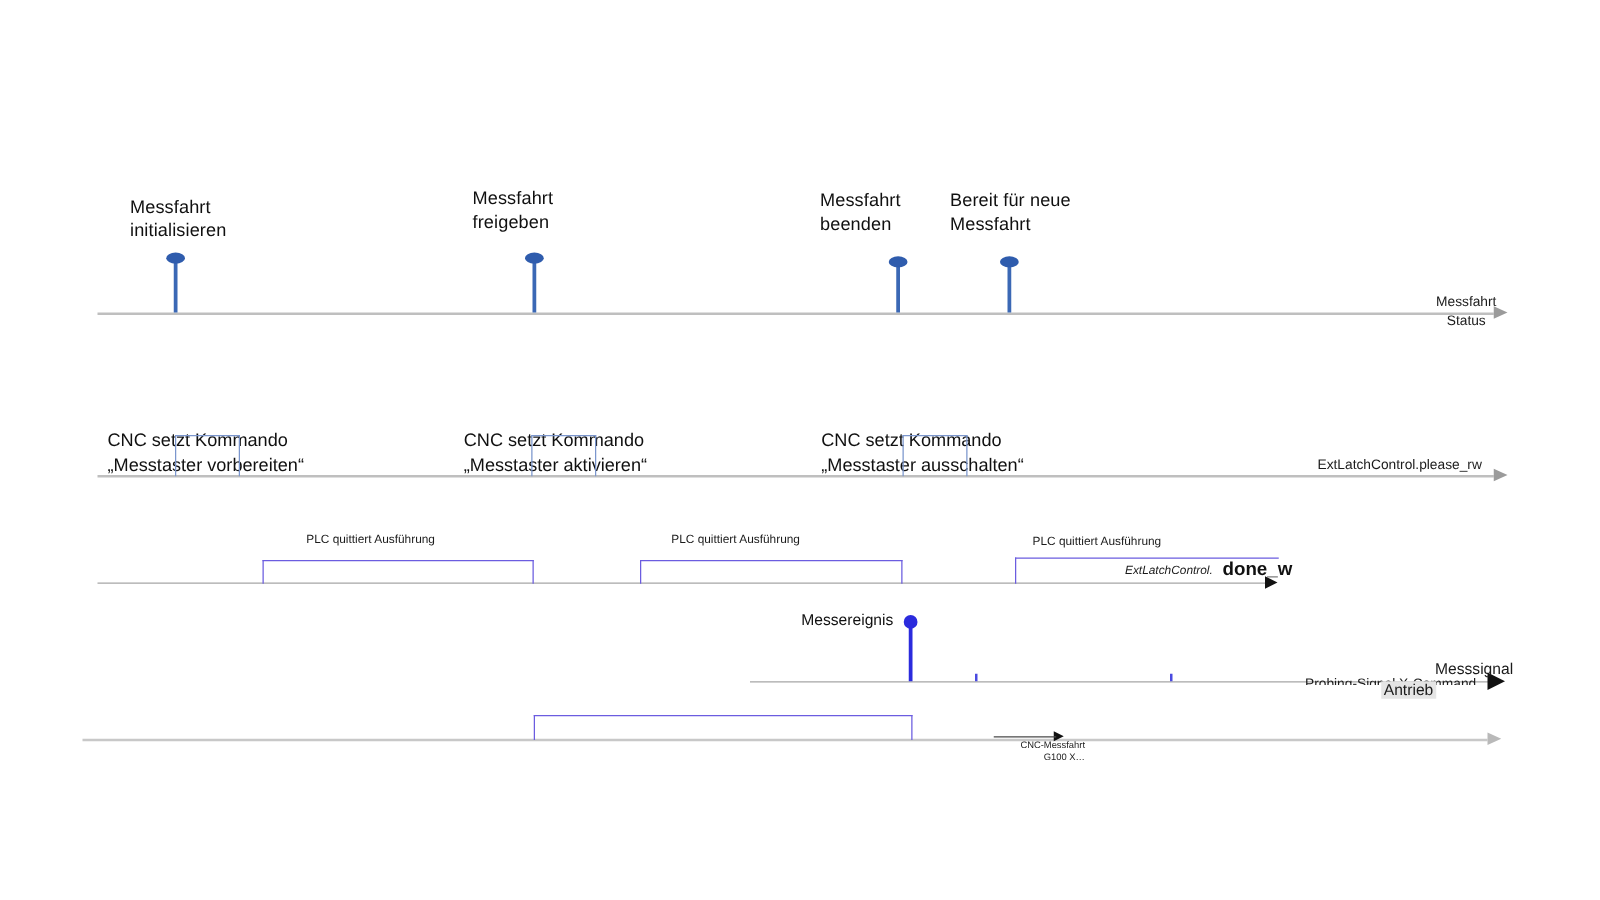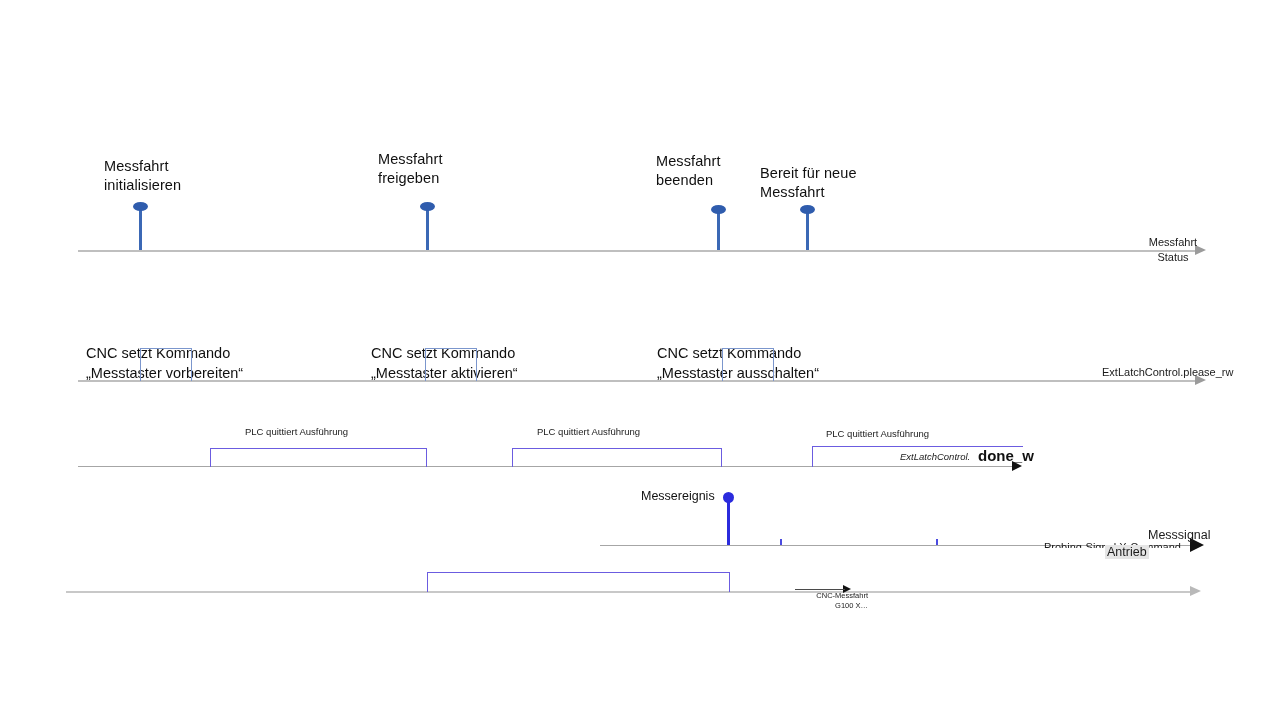--- a/index.html
+++ b/index.html
@@ -163,21 +163,21 @@
   <div class="event-label" style="left:378px; top:150px;">Messfahrt
 freigeben</div>
   <div class="event-stem" style="left:426px; top:209px; height:41px;"></div>
   <div class="event-dot" style="left:420px; top:202px;"></div>
 
   <div class="event-label" style="left:656px; top:152px;">Messfahrt
 beenden</div>
   <div class="event-stem" style="left:717px; top:211px; height:39px;"></div>
   <div class="event-dot" style="left:711px; top:205px;"></div>
 
-  <div class="event-label" style="left:760px; top:164px;">Bereit für neue
+  <div class="event-label" style="left:760px; top:152px;">Bereit für neue
 Messfahrt</div>
   <div class="event-stem" style="left:806px; top:211px; height:39px;"></div>
   <div class="event-dot" style="left:800px; top:205px;"></div>
 
   <div class="axis-name two-line" style="left:1138px; top:235px; width:70px;">Messfahrt
 Status</div>
 
   <div class="axis-line" style="left:78px; top:380px; width:1117px;"></div>
   <div class="arrow-head" style="left:1195px; top:375px;"></div>
 
@@ -186,21 +186,21 @@
   <div class="pulse" style="left:140px; top:348px; width:52px; height:33px;"></div>
 
   <div class="cmd-label" style="left:371px; top:299px;">CNC setzt Kommando
 „Messtaster aktivieren“</div>
   <div class="pulse" style="left:425px; top:348px; width:52px; height:33px;"></div>
 
   <div class="cmd-label" style="left:657px; top:299px;">CNC setzt Kommando
 „Messtaster ausschalten“</div>
   <div class="pulse" style="left:722px; top:348px; width:52px; height:33px;"></div>
 
-  <div class="axis-name" style="left:1102px; top:366px;">ExtLatchControl.please_rw</div>
+  <div class="axis-name" style="left:1054px; top:366px;">ExtLatchControl.please_rw</div>
 
   <div class="axis-line thin" style="left:78px; top:466px; width:938px;"></div>
   <div class="arrow-head dark" style="left:1012px; top:461px; border-left-width:10px;"></div>
 
   <div class="small-label" style="left:245px; top:426px;">PLC quittiert Ausführung</div>
   <div class="pulse violet" style="left:210px; top:448px; width:217px; height:19px;"></div>
 
   <div class="small-label" style="left:537px; top:426px;">PLC quittiert Ausführung</div>
   <div class="pulse violet" style="left:512px; top:448px; width:210px; height:19px;"></div>
 

